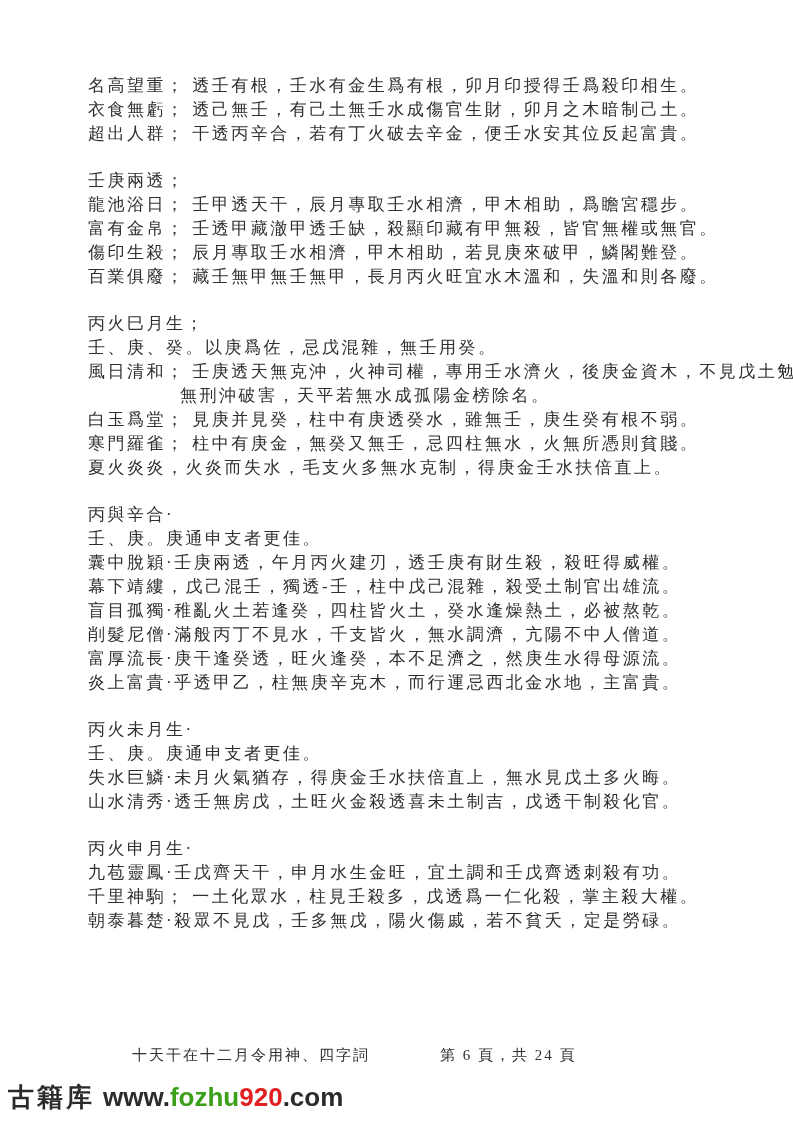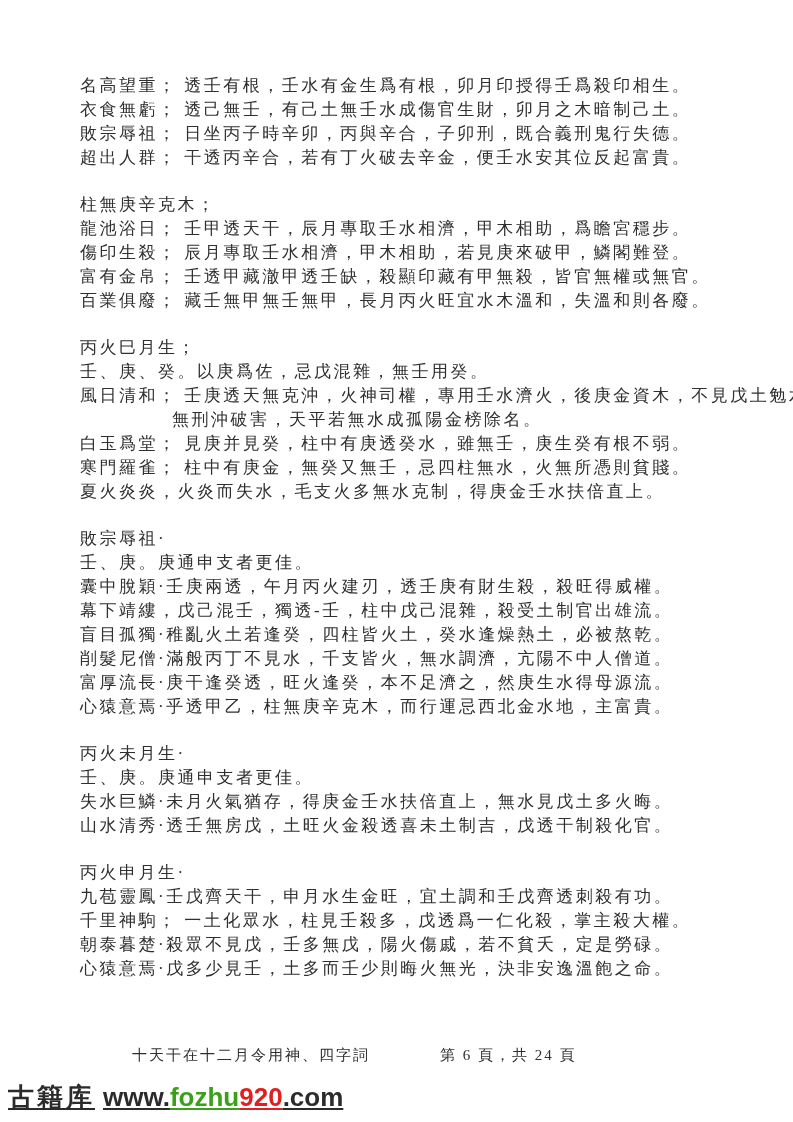--- a/index.html
+++ b/index.html
@@ -15,21 +15,21 @@
     font-family: "Liberation Serif", "DejaVu Serif", serif;
   }
   .page {
     position: absolute;
     inset: 0;
     background: #ffffff;
   }
   .content {
     position: absolute;
     top: 74px;
-    left: 80px;
+    left: 88px;
     right: 30px;
   }
   .section {
     margin-bottom: 23px;
   }
   .line {
     font-size: 17px;
     line-height: 24px;
     letter-spacing: 2.5px;
     white-space: nowrap;
@@ -62,79 +62,77 @@
   .watermark {
     position: absolute;
     left: 8px;
     top: 1082px;
     font-family: "Liberation Sans", "DejaVu Sans", sans-serif;
     font-weight: bold;
     font-size: 26px;
     line-height: 30px;
     white-space: nowrap;
   }
-  .watermark span { display: inline; text-decoration: underline; }
+  .watermark span { display: inline; }
   .wm-site { letter-spacing: 3px; margin-right: 8px; }
 </style>
 </head>
 <body>
 
 <div class="page">
 
   <div class="content">
 
     <div class="section">
       <div class="line">名高望重； 透壬有根，壬水有金生爲有根，卯月印授得壬爲殺印相生。</div>
       <div class="line">衣食無虧； 透己無壬，有己土無壬水成傷官生財，卯月之木暗制己土。</div>
-      <div class="line">敗宗辱祖； 日坐丙子時辛卯，丙與辛合，子卯刑，既合義刑鬼行失德。</div>
       <div class="line">超出人群； 干透丙辛合，若有丁火破去辛金，便壬水安其位反起富貴。</div>
     </div>
 
     <div class="section">
-      <div class="line">柱無庚辛克木；</div>
+      <div class="line">壬庚兩透；</div>
       <div class="line">龍池浴日； 壬甲透天干，辰月專取壬水相濟，甲木相助，爲瞻宮穩步。</div>
+      <div class="line">富有金帛； 壬透甲藏澈甲透壬缺，殺顯印藏有甲無殺，皆官無權或無官。</div>
       <div class="line">傷印生殺； 辰月專取壬水相濟，甲木相助，若見庚來破甲，鱗閣難登。</div>
-      <div class="line">富有金帛； 壬透甲藏澈甲透壬缺，殺顯印藏有甲無殺，皆官無權或無官。</div>
       <div class="line">百業俱廢； 藏壬無甲無壬無甲，長月丙火旺宜水木溫和，失溫和則各廢。</div>
     </div>
 
     <div class="section">
       <div class="line">丙火巳月生；</div>
       <div class="line">壬、庚、癸。以庚爲佐，忌戊混雜，無壬用癸。</div>
       <div class="line">風日清和； 壬庚透天無克沖，火神司權，專用壬水濟火，後庚金資木，不見戊土勉水，</div>
       <div class="line cont">無刑沖破害，天平若無水成孤陽金榜除名。</div>
       <div class="line">白玉爲堂； 見庚并見癸，柱中有庚透癸水，雖無壬，庚生癸有根不弱。</div>
       <div class="line">寒門羅雀； 柱中有庚金，無癸又無壬，忌四柱無水，火無所憑則貧賤。</div>
       <div class="line">夏火炎炎，火炎而失水，毛支火多無水克制，得庚金壬水扶倍直上。</div>
     </div>
 
     <div class="section">
-      <div class="line">敗宗辱祖·</div>
+      <div class="line">丙與辛合·</div>
       <div class="line">壬、庚。庚通申支者更佳。</div>
       <div class="line">囊中脫穎·壬庚兩透，午月丙火建刃，透壬庚有財生殺，殺旺得威權。</div>
       <div class="line">幕下靖縷，戊己混壬，獨透-壬，柱中戊己混雜，殺受土制官出雄流。</div>
       <div class="line">盲目孤獨·稚亂火土若逢癸，四柱皆火土，癸水逢燥熱土，必被熬乾。</div>
       <div class="line">削髮尼僧·滿般丙丁不見水，千支皆火，無水調濟，亢陽不中人僧道。</div>
       <div class="line">富厚流長·庚干逢癸透，旺火逢癸，本不足濟之，然庚生水得母源流。</div>
-      <div class="line">心猿意焉·乎透甲乙，柱無庚辛克木，而行運忌西北金水地，主富貴。</div>
+      <div class="line">炎上富貴·乎透甲乙，柱無庚辛克木，而行運忌西北金水地，主富貴。</div>
     </div>
 
     <div class="section">
       <div class="line">丙火未月生·</div>
       <div class="line">壬、庚。庚通申支者更佳。</div>
       <div class="line">失水巨鱗·未月火氣猶存，得庚金壬水扶倍直上，無水見戊土多火晦。</div>
       <div class="line">山水清秀·透壬無房戊，土旺火金殺透喜未土制吉，戊透干制殺化官。</div>
     </div>
 
     <div class="section">
       <div class="line">丙火申月生·</div>
       <div class="line">九苞靈鳳·壬戊齊天干，申月水生金旺，宜土調和壬戊齊透刺殺有功。</div>
       <div class="line">千里神駒； 一土化眾水，柱見壬殺多，戊透爲一仁化殺，掌主殺大權。</div>
       <div class="line">朝泰暮楚·殺眾不見戊，壬多無戊，陽火傷戚，若不貧夭，定是勞碌。</div>
-      <div class="line">心猿意焉·戊多少見壬，土多而壬少則晦火無光，決非安逸溫飽之命。</div>
     </div>
 
   </div>
 
   <div class="footer">
     <span class="footer-left">十天干在十二月令用神、四字詞</span>
     <span class="footer-right">第 6 頁，共 24 頁</span>
   </div>
 
   <div class="watermark">

